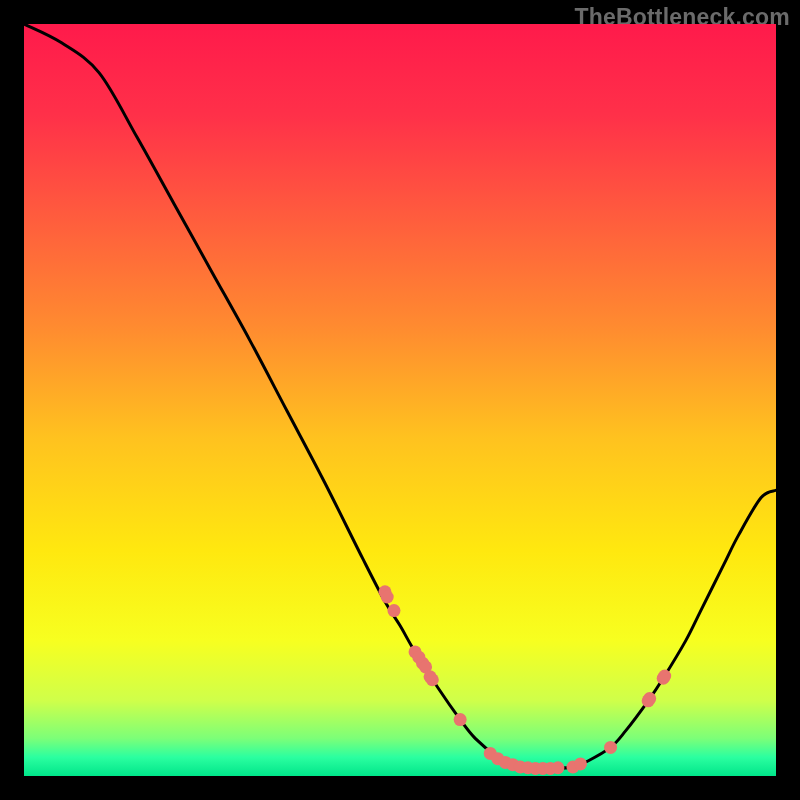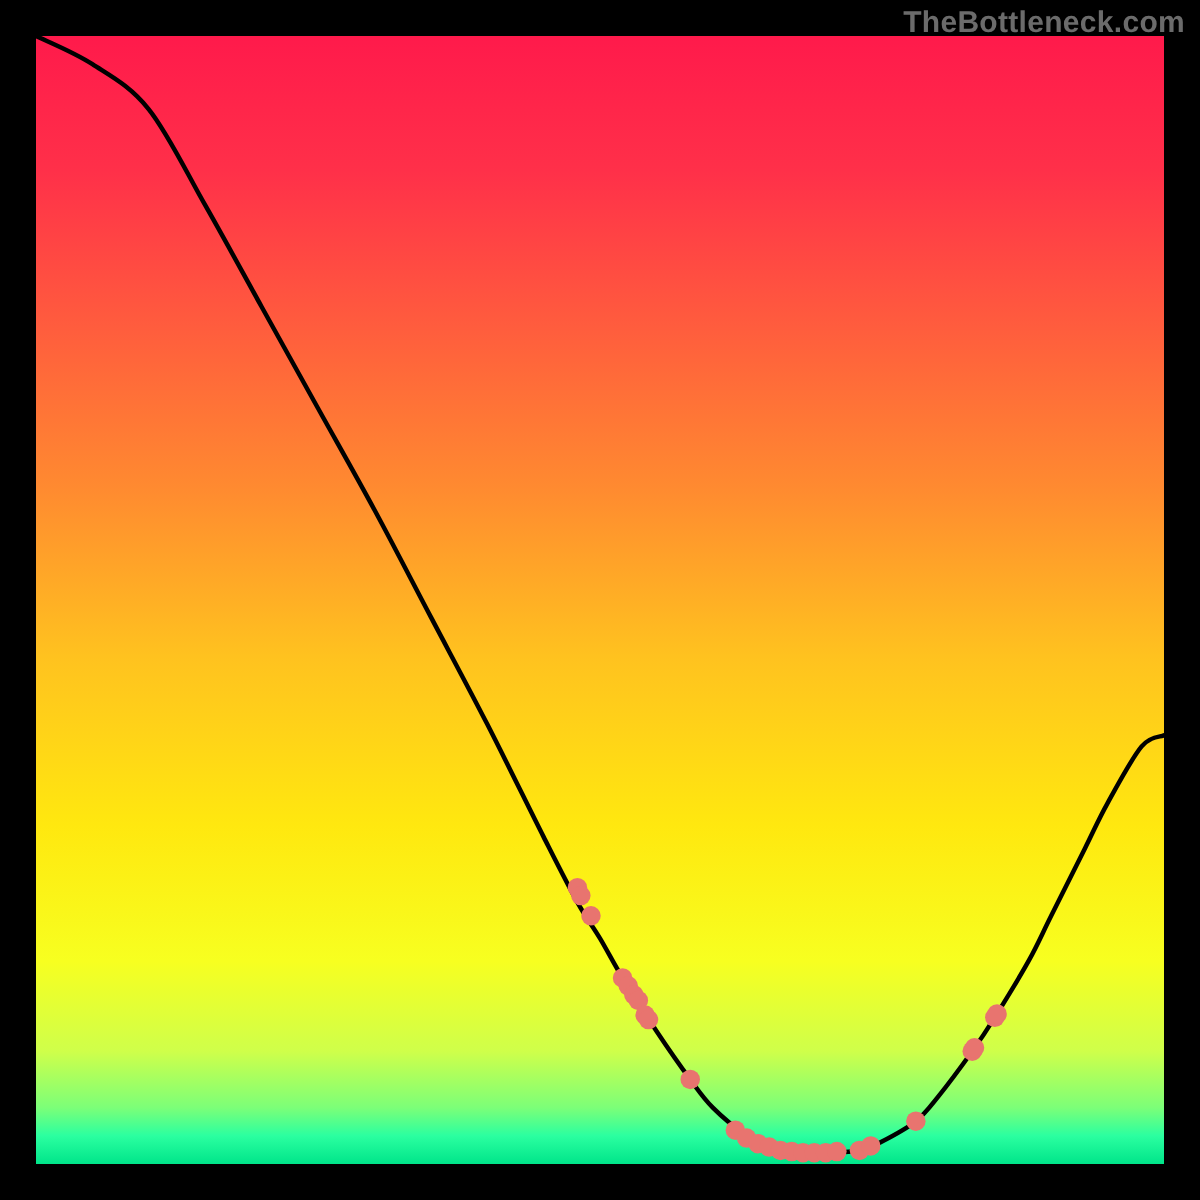--- a/index.html
+++ b/index.html
@@ -17,21 +17,21 @@
     left: 24px;
     width: 752px;
     height: 752px;
     background: #000;
   }
   .watermark {
     position: absolute;
     top: 4px;
     right: 10px;
     font-family: Arial, Helvetica, sans-serif;
-    font-size: 20px;
+    font-size: 23px;
     font-weight: bold;
     color: #6b6b6b;
     letter-spacing: 0.2px;
   }
   svg {
     display: block;
   }
 </style>
 </head>
 <body>

